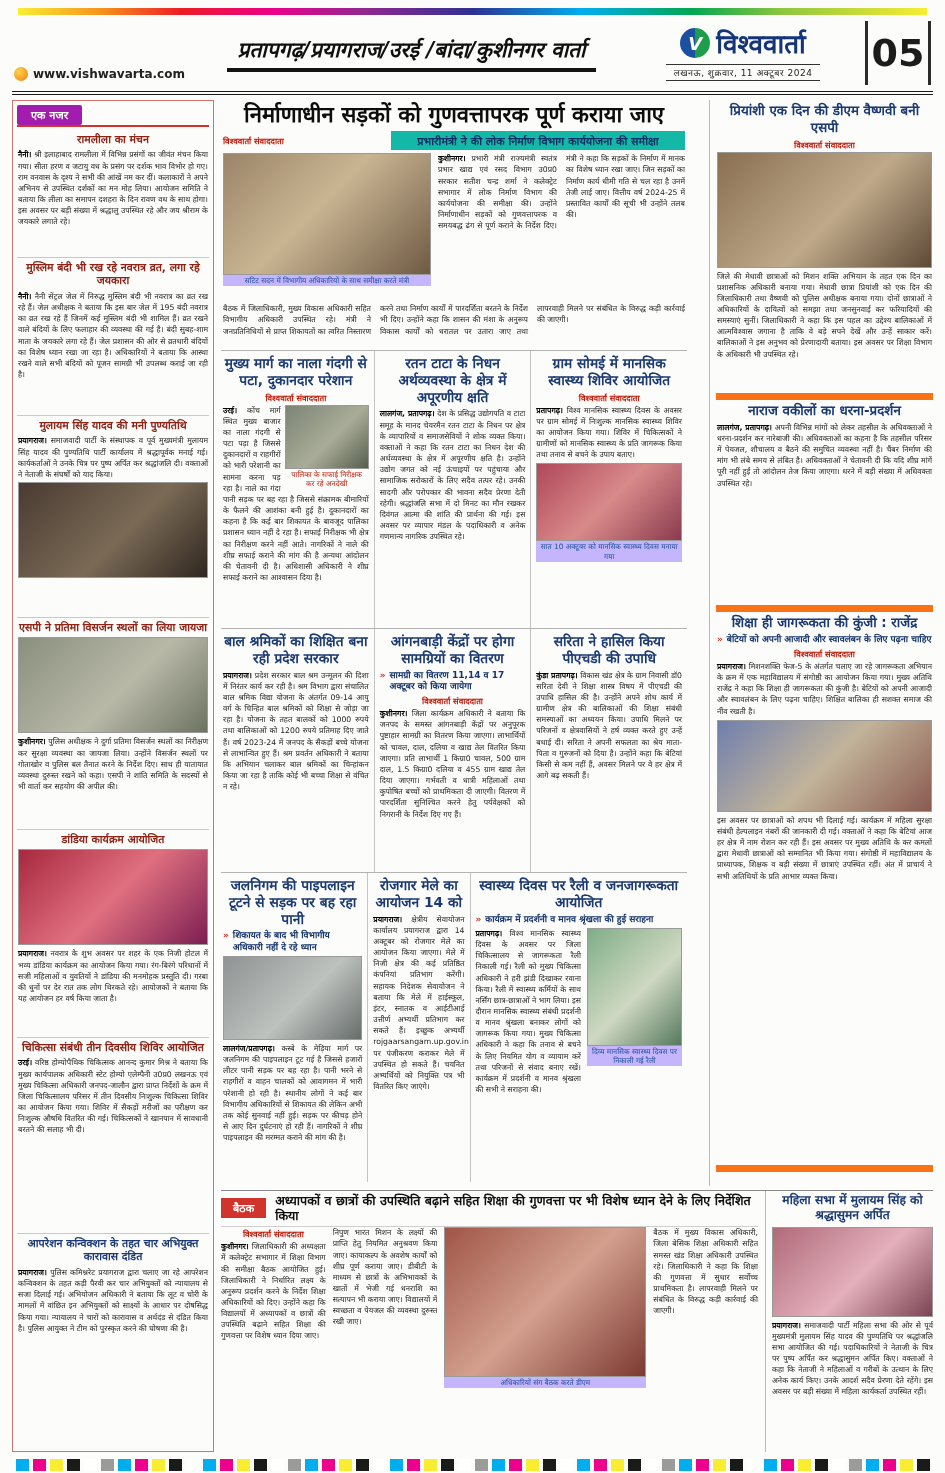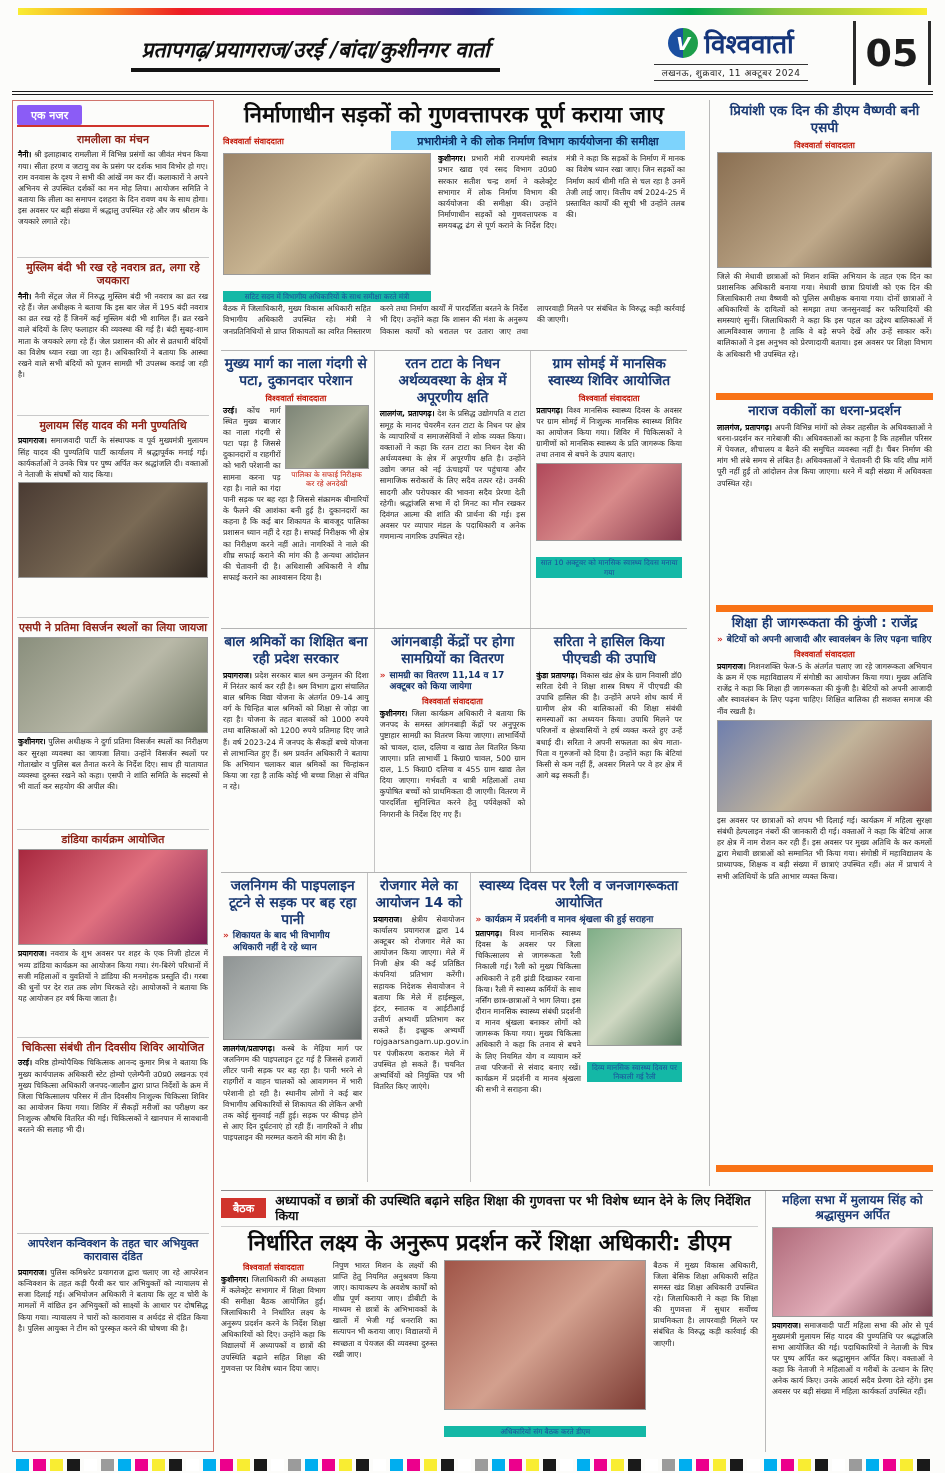--- a/index.html
+++ b/index.html
@@ -15,60 +15,60 @@
   .mast-left { width:180px; display:flex; align-items:flex-end; gap:5px; padding-bottom:4px; }
   .site-dot { width:14px; height:14px; border-radius:50%; background:radial-gradient(circle at 35% 35%,#ffd24a,#f07f13); display:inline-block; }
   .site-url { font-size:12px; font-weight:bold; color:#222; }
   .mast-center { flex:1; display:flex; align-items:center; justify-content:center;font-style:italic; }
   .region-line { font-size:21px; font-weight:bold; color:#101010; border-bottom:4px solid #141414; padding:0 10px 5px; white-space:nowrap; }
   .mast-right { width:228px; display:flex; flex-direction:column; justify-content:center; align-items:center; gap:3px; }
   .brand-row { display:flex; align-items:center; gap:6px; }
   .brand-logo { width:30px; height:30px; border-radius:50%; background:conic-gradient(#1d9e4b 0 50%, #1b4fa0 50% 100%); color:#fff; font-weight:bold; font-size:18px; display:flex; align-items:center; justify-content:center; font-style:italic; }
   .brand-name { font-size:26px; font-weight:bold; color:#15357a; }
   .brand-date { font-size:9px; color:#222; border-top:1px solid #333; border-bottom:1px solid #333; padding:1px 8px; letter-spacing:.5px; }
-  .mast-page { width:78px; margin-left:8px; border-left:3px solid #2b2b2b; border-right:3px solid #2b2b2b; display:flex; align-items:center; justify-content:center; font-size:38px; font-weight:bold; color:#1c1c1c; }
+  .mast-page { width:66px; margin-left:8px; border-left:3px solid #2b2b2b; border-right:3px solid #2b2b2b; display:flex; align-items:center; justify-content:center; font-size:38px; font-weight:bold; color:#1c1c1c; }
 
   
   .content { display:flex; gap:7px; margin-top:5px; height:1352px; }
   .left-rail { width:202px; border:1px solid #d0746c; padding:3px 4px; display:flex; flex-direction:column; overflow:hidden; }
   .main-col { flex:1; display:flex; flex-direction:column; min-width:0; }
   .top-section { display:flex; gap:22px; height:1086px; }
   .middle { flex:1; min-width:0; display:flex; flex-direction:column; }
   .right-rail { width:224px; border-left:1px solid #b9b9b9; padding-left:6px; display:flex; flex-direction:column; overflow:hidden; }
   .bottom-band { height:262px; margin-top:4px; border-top:1px solid #8a8a8a; display:flex; gap:7px; overflow:hidden; }
 
   
   .body { font-size:7.7px; line-height:1.45; text-align:justify; color:#1d1d1d; }
   .place { font-weight:bold; color:#000; }
   .byline { color:#c21807; font-weight:bold; font-size:8.2px; text-align:center; margin:1px 0 2px; }
   .cap { font-size:7.3px; text-align:center; padding:1px 2px; line-height:1.25; }
-  .cap-blue { color:#1b4c9c; background:#14b8a6;margin-top:16px; }
+  .cap-blue { color:#1b4c9c; background:#c4b5fd; }
   .cap-red { color:#c21807; }
   .bullet { display:flex; gap:4px; align-items:flex-start; font-size:9px; font-weight:bold; color:#17366b; margin:2px 0 3px; line-height:1.25; }
   .chev { color:#d0342c; font-weight:bold; }
   .ph { width:100%; border:1px solid #9a9a9a; }
 
   
   .rail-head-wrap { border-bottom:2px solid #d0342c; margin-bottom:3px; }
-  .rail-header { background:#8b5cf6; color:#fff; font-weight:bold; font-size:11px; padding:2px 14px 3px; display:inline-block; border-radius:2px; }
+  .rail-header { background:#a21caf; color:#fff; font-weight:bold; font-size:11px; padding:2px 14px 3px; display:inline-block; border-radius:2px; }
   .lr-art { border-bottom:1px solid #c9c9c9; padding:3px 1px; overflow:hidden; }
   .lr-art:last-child { border-bottom:none; }
   .lr-title { font-size:10.8px; font-weight:bold; color:#8e2418; text-align:center; line-height:1.25; margin-bottom:3px; }
   .lr-title.navy { color:#1b3a73; }
   .lr-ph { height:96px; margin:2px 0 3px; }
   .ph-sp { background:linear-gradient(135deg,#8a8f7d,#b9b9a8 55%,#6d7361); }
   .ph-mulayam { background:linear-gradient(135deg,#4a3b33,#7a6a55 55%,#2f2720); }
   .ph-dandiya { background:linear-gradient(135deg,#a8283f,#e0707f 50%,#7c1e52); }
 
   
   .main-story { height:250px; overflow:hidden; padding:2px 2px 0; }
   .ms-title { font-size:22px; font-weight:bold; color:#0d0d0d; text-align:center; line-height:1.15; margin-bottom:4px; }
   .ms-sub { display:flex; gap:8px; align-items:center; margin-bottom:3px; }
   .ms-sub .byline { width:160px; text-align:left; margin:0; }
-  .kicker { flex:1; background:#7dd3fc; color:#0d2f66; font-weight:bold; font-size:11px; text-align:center; padding:2px 4px; }
+  .kicker { flex:1; background:#14b8a6; color:#0d2f66; font-weight:bold; font-size:11px; text-align:center; padding:2px 4px; }
   .ms-row { display:flex; gap:7px; height:146px; }
   .ms-fig { width:45%; }
   .ph-main { height:122px; background:linear-gradient(135deg,#9b8468,#c9b592 45%,#6f5a44); }
   .ms-body2 { flex:1; column-count:2; column-gap:9px; overflow:hidden; }
   .ms-body3 { column-count:3; column-gap:9px; margin-top:4px; height:44px; overflow:hidden; }
 
   
   .mrow { display:flex; border-top:1px solid #b3b3b3; overflow:hidden; }
   .mrow2 { height:278px; }
   .mrow3 { height:244px; }
@@ -112,20 +112,24 @@
   .pb-cell { width:13px; height:12px; display:inline-block; margin-right:4px; flex:none; }
 </style>
 </head>
 <body>
 
 <div class="page">
 
   <div class="topstrip"></div>
 
   <header class="masthead">
+    <div class="mast-left">
+      <span class="site-dot"></span>
+      <span class="site-url">www.vishwavarta.com</span>
+    </div>
     <div class="mast-center">
       <div class="region-line">प्रतापगढ़/प्रयागराज/उरई /बांदा/कुशीनगर वार्ता</div>
     </div>
     <div class="mast-right">
       <div class="brand-row">
         <span class="brand-logo">V</span>
         <span class="brand-name">विश्ववार्ता</span>
       </div>
       <div class="brand-date">लखनऊ, शुक्रवार, 11 अक्टूबर 2024</div>
     </div>
@@ -311,21 +315,20 @@
           </article>
         </aside>
       </div>
 
       <div class="bottom-band">
         <div class="bb-left">
           <div class="bb-strip">
             <span class="badge">बैठक</span>
             <span class="strip-text">अध्यापकों व छात्रों की उपस्थिति बढ़ाने सहित शिक्षा की गुणवत्ता पर भी विशेष ध्यान देने के लिए निर्देशित किया</span>
           </div>
-          <h1 class="bb-title">निर्धारित लक्ष्य के अनुरूप प्रदर्शन करें शिक्षा अधिकारी: डीएम</h1>
           <div class="bb-cols">
             <div class="bb-col">
               <div class="byline">विश्ववार्ता संवाददाता</div>
               <p class="body"><b class="place">कुशीनगर।</b> <span>जिलाधिकारी की अध्यक्षता में कलेक्ट्रेट सभागार में शिक्षा विभाग की समीक्षा बैठक आयोजित हुई। जिलाधिकारी ने निर्धारित लक्ष्य के अनुरूप प्रदर्शन करने के निर्देश शिक्षा अधिकारियों को दिए। उन्होंने कहा कि विद्यालयों में अध्यापकों व छात्रों की उपस्थिति बढ़ाने सहित शिक्षा की गुणवत्ता पर विशेष ध्यान दिया जाए।</span></p>
             </div>
             <div class="bb-col">
               <p class="body">निपुण भारत मिशन के लक्ष्यों की प्राप्ति हेतु नियमित अनुश्रवण किया जाए। कायाकल्प के अवशेष कार्यों को शीघ्र पूर्ण कराया जाए। डीबीटी के माध्यम से छात्रों के अभिभावकों के खातों में भेजी गई धनराशि का सत्यापन भी कराया जाए। विद्यालयों में स्वच्छता व पेयजल की व्यवस्था दुरुस्त रखी जाए।</p>
             </div>
             <figure class="bb-fig">
               <div class="ph ph-dm"></div>

